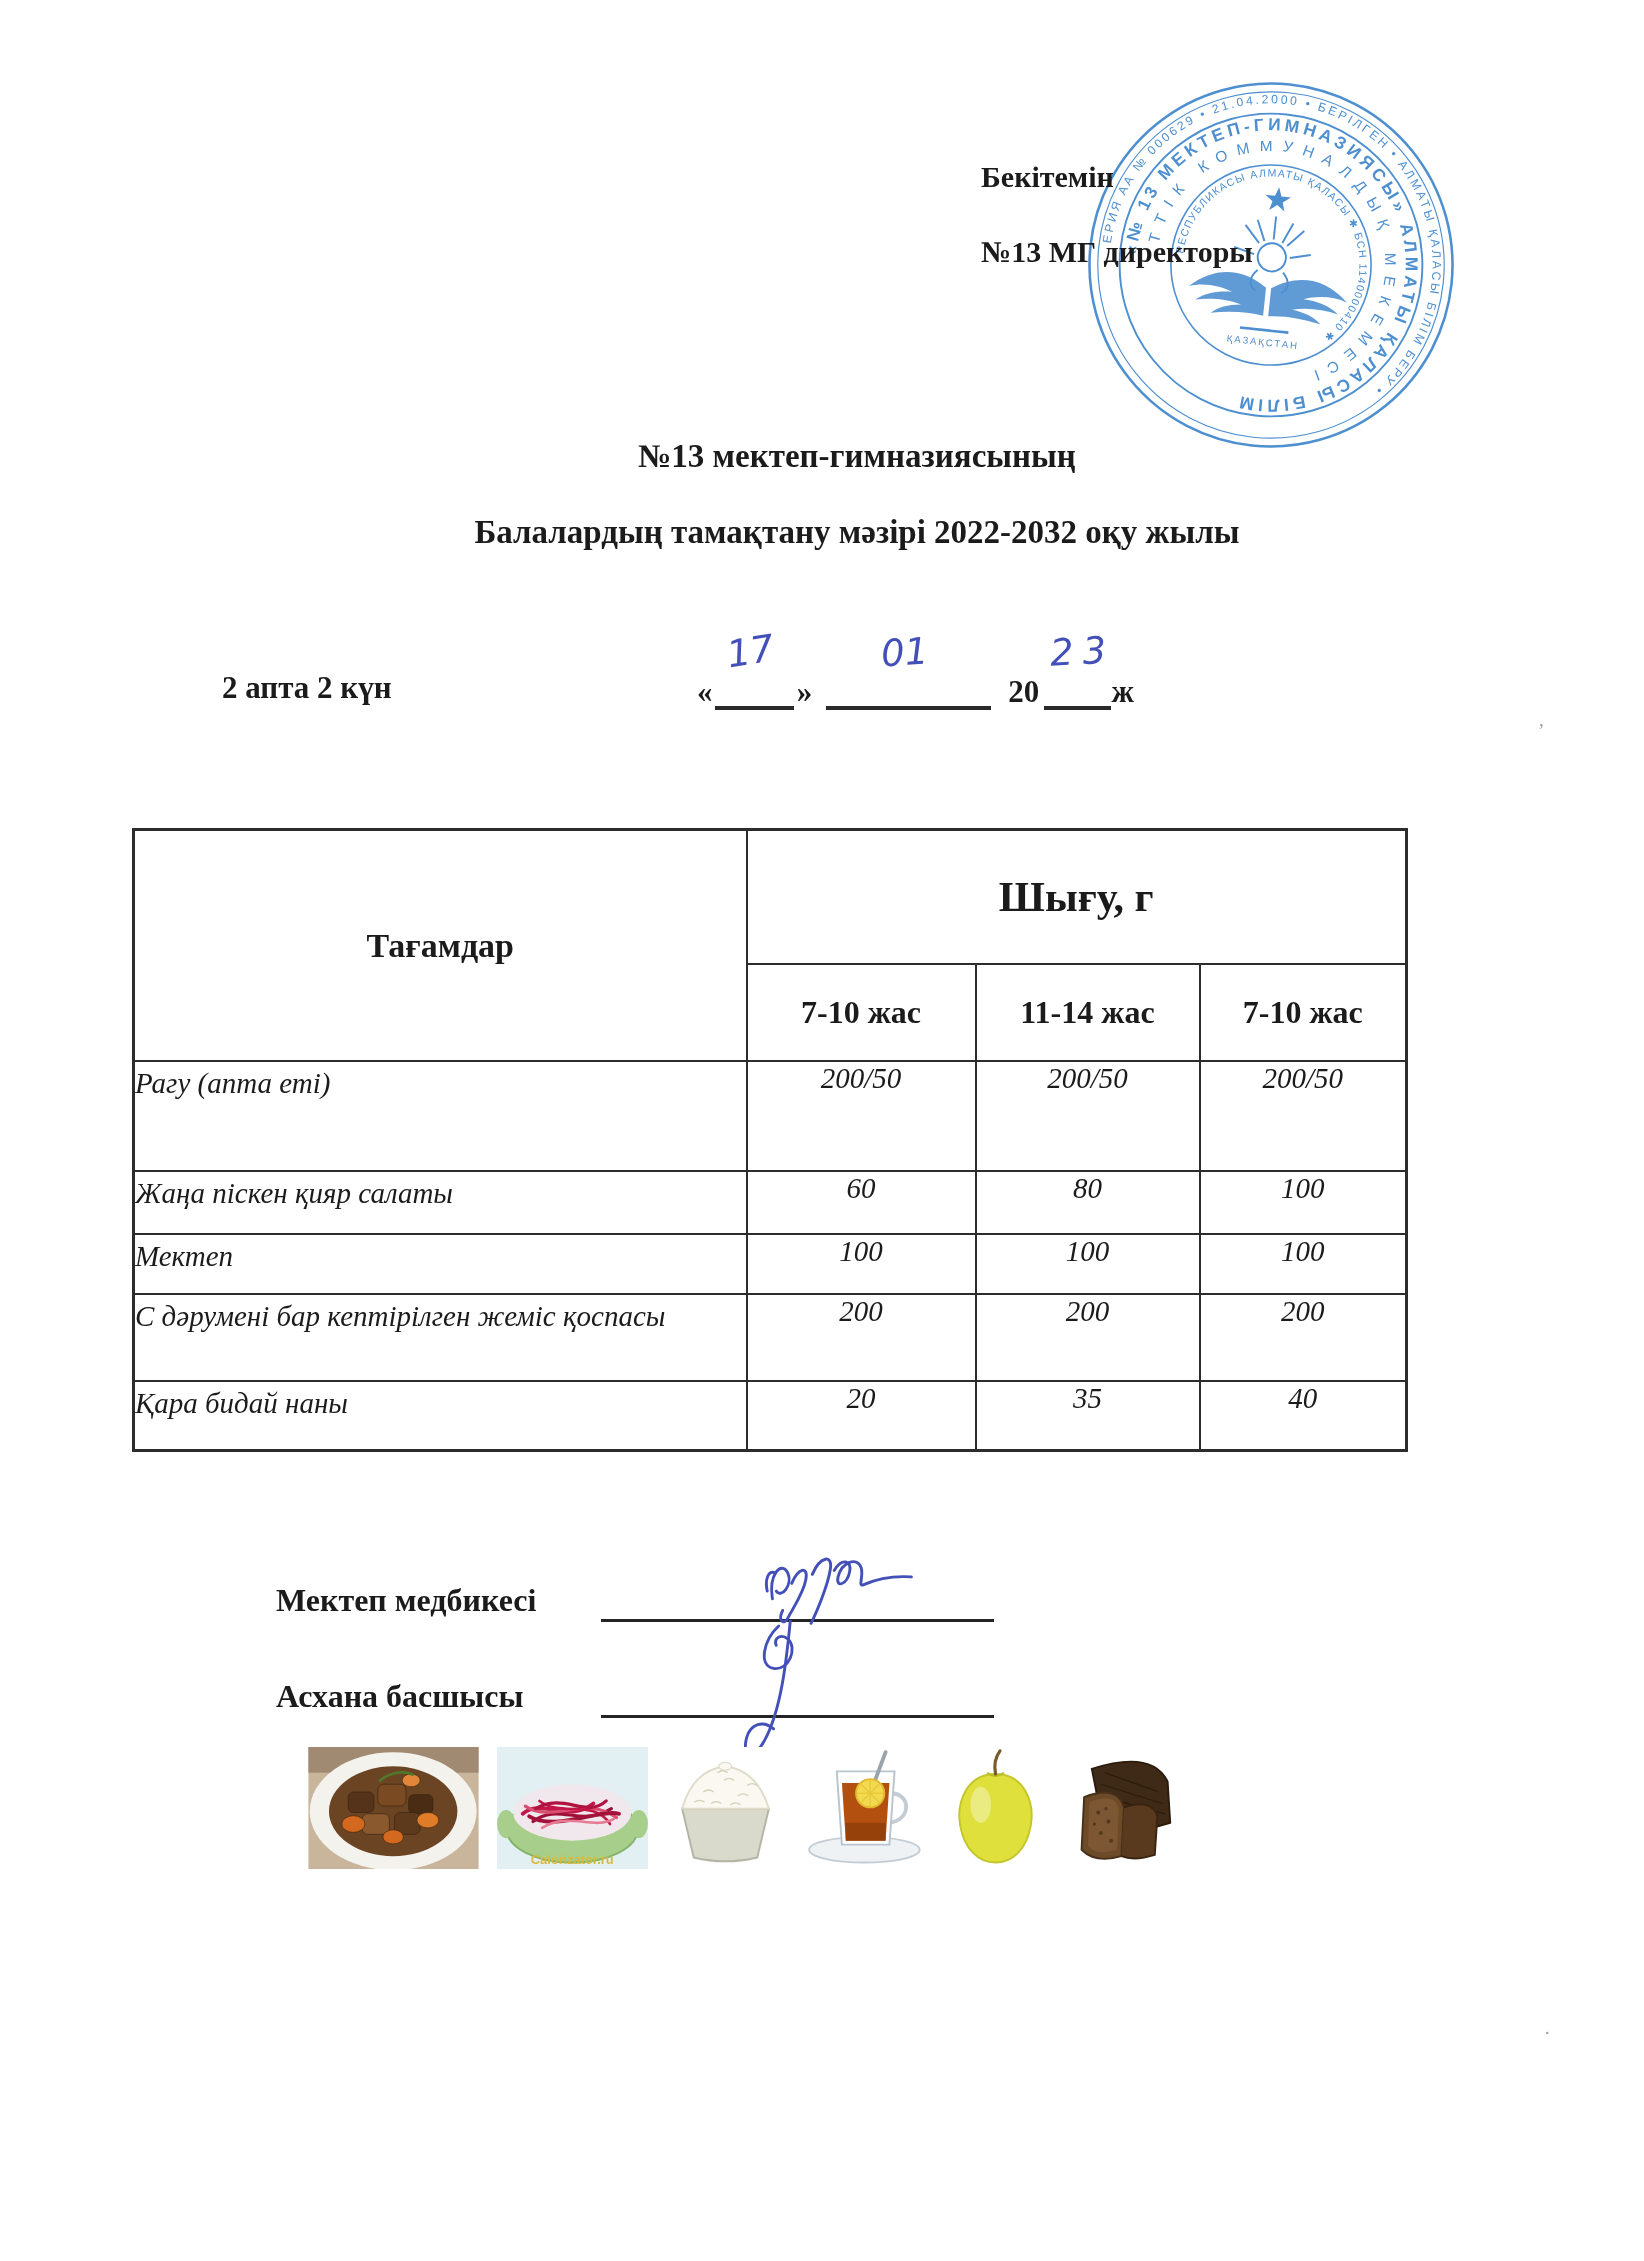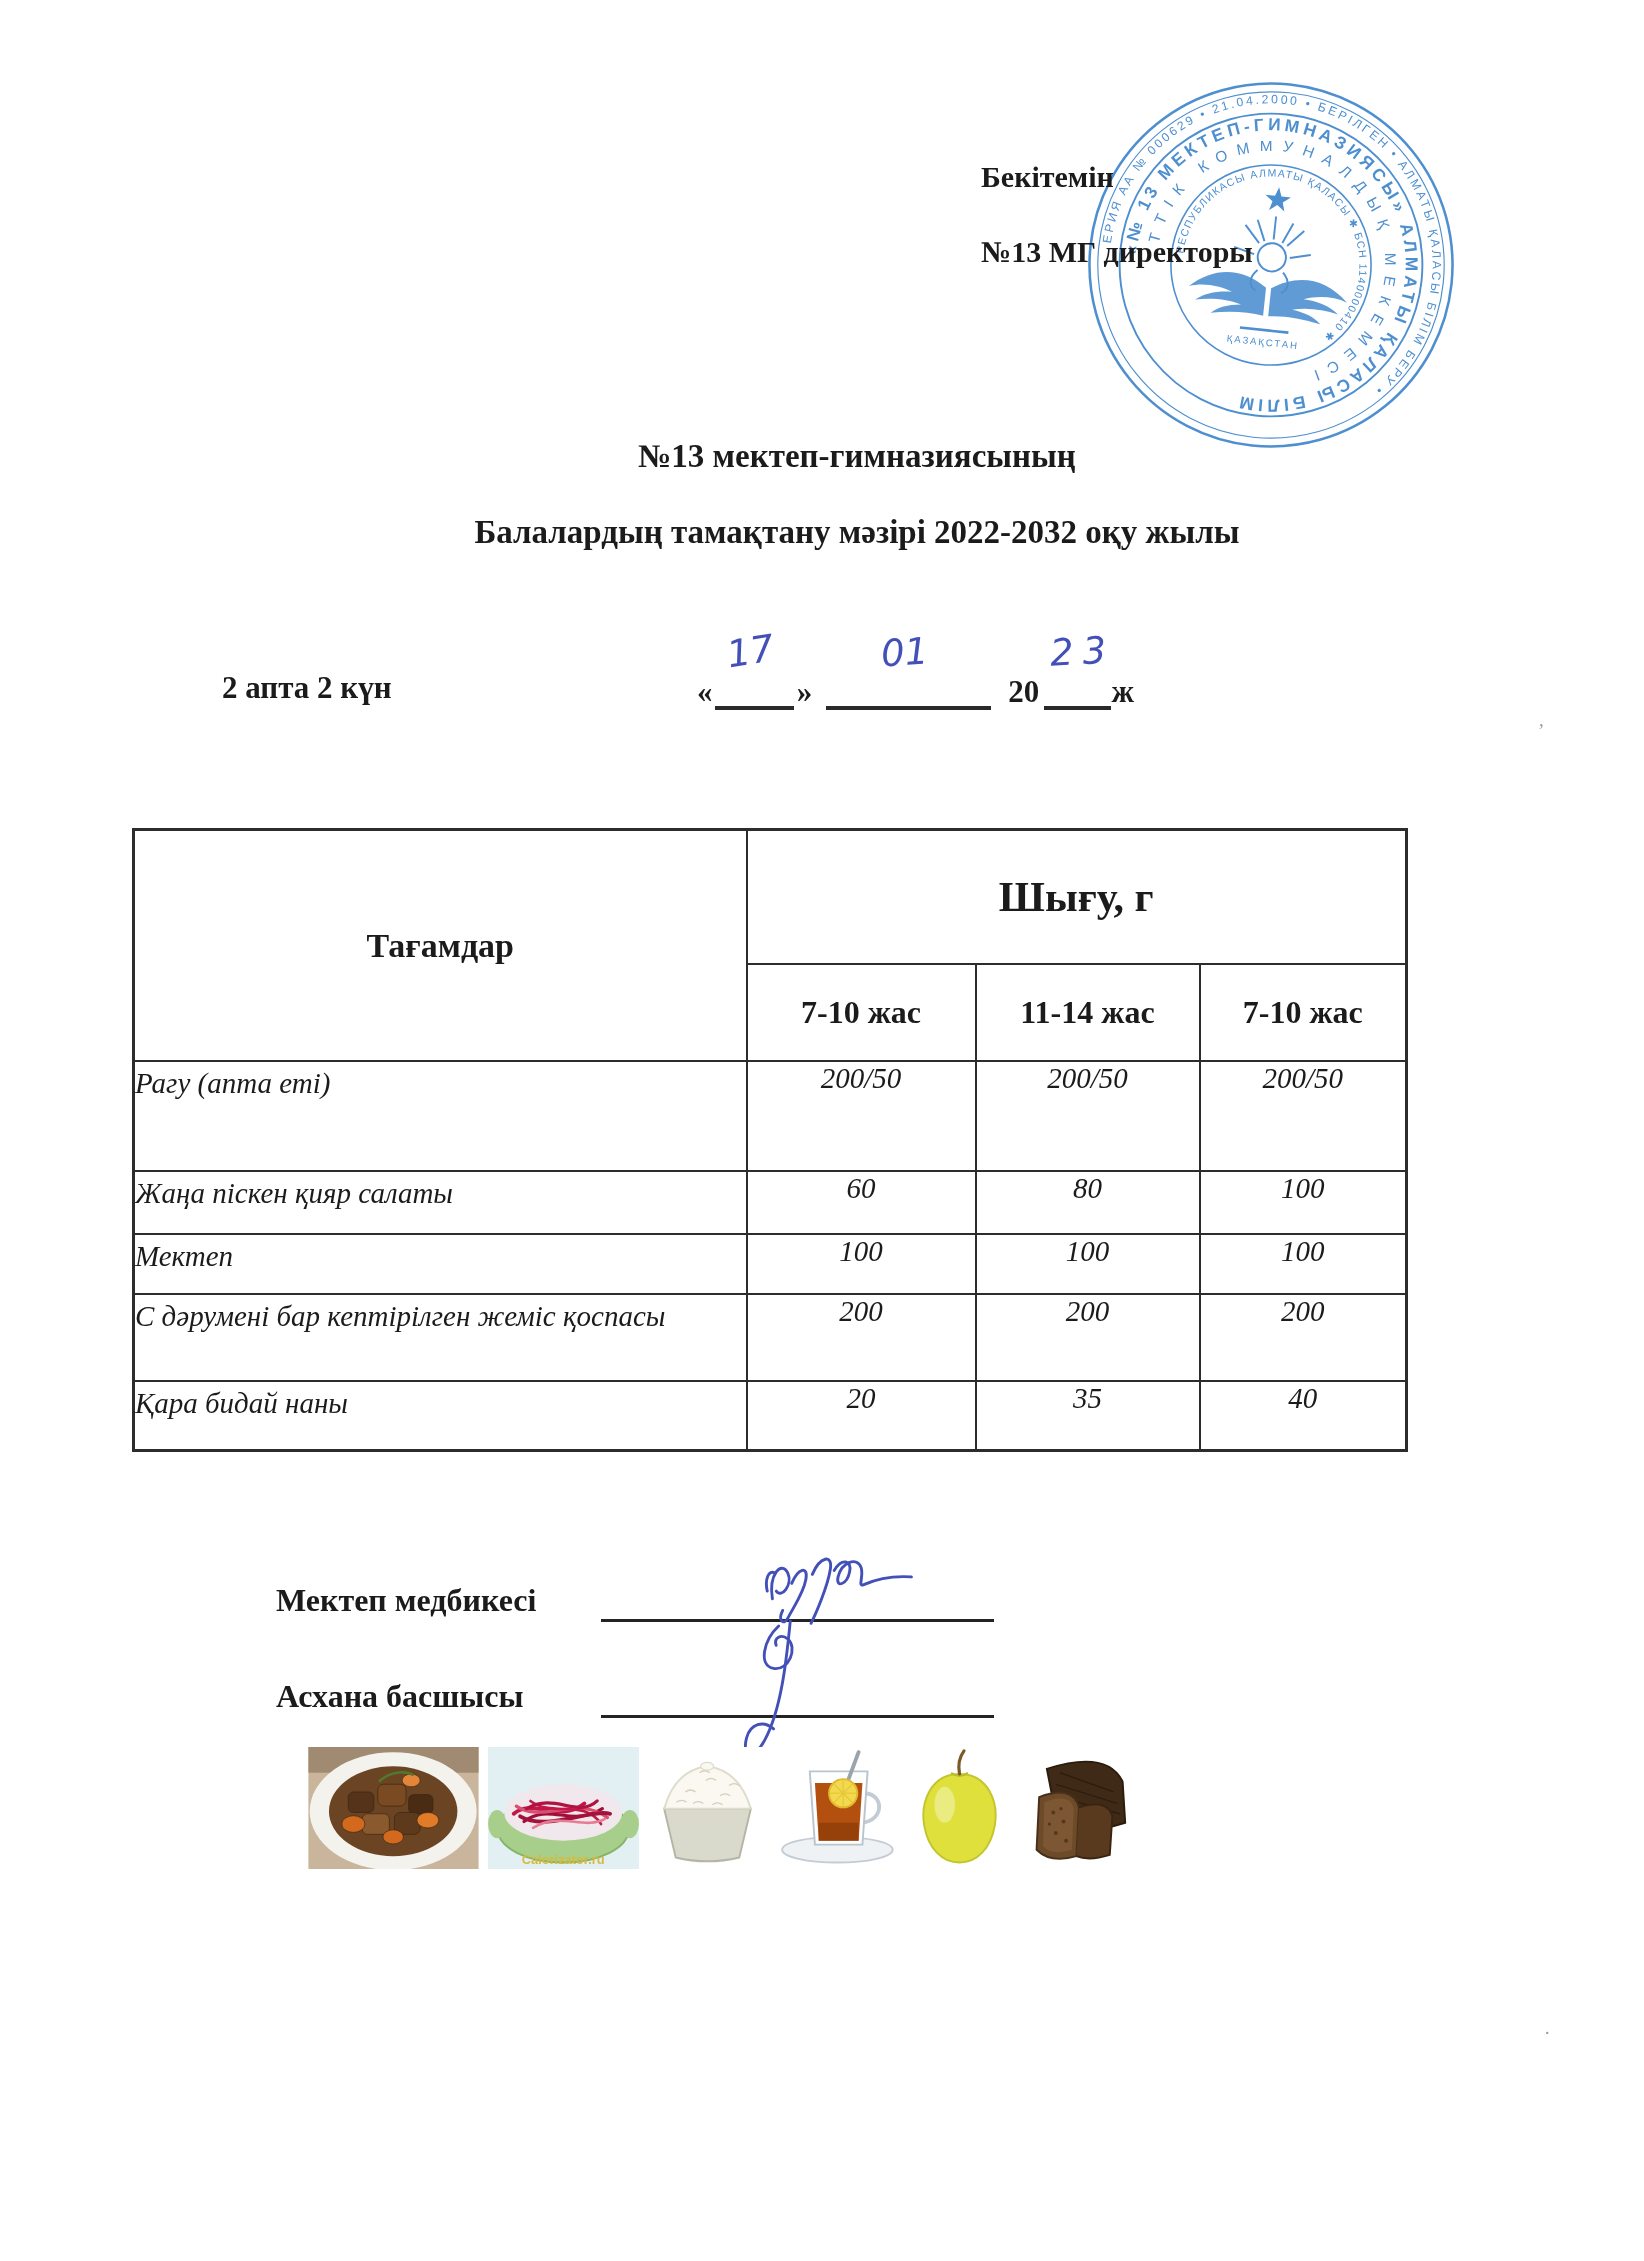--- a/index.html
+++ b/index.html
@@ -53,21 +53,21 @@
   tr.r5 td{height:67px;}
   
   .sig-block{position:absolute;left:235px;top:1551px;z-index:2;}
   .sig-line-row{display:flex;align-items:flex-end;height:71px;margin-left:41px;}
   .sig-line-row + .sig-line-row{margin-top:24.5px;}
   .sig-label{font-size:32px;font-weight:bold;width:325px;padding-bottom:2.6px;}
   .uline{position:relative;width:393px;border-bottom:3.9px solid #242424;height:5.2px;}
   .nurse-sig{position:absolute;left:161px;bottom:-11.6px;}
   .cant-sig{position:absolute;left:116px;bottom:-59px;}
   
-  .foods{position:absolute;left:308px;top:1747px;display:flex;align-items:flex-start;gap:9px;z-index:2;}
+  .foods{position:absolute;left:308px;top:1747px;display:flex;align-items:flex-start;gap:18px;z-index:2;}
   .food{display:block;}
   
   .artifact{position:absolute;color:#9a9a9a;font-size:19.3px;z-index:1;}
   .a1{left:1538px;top:720px;}
   .a2{left:1544px;top:2022px;}
 </style>
 </head>
 <body>
 
 <div class="page">

